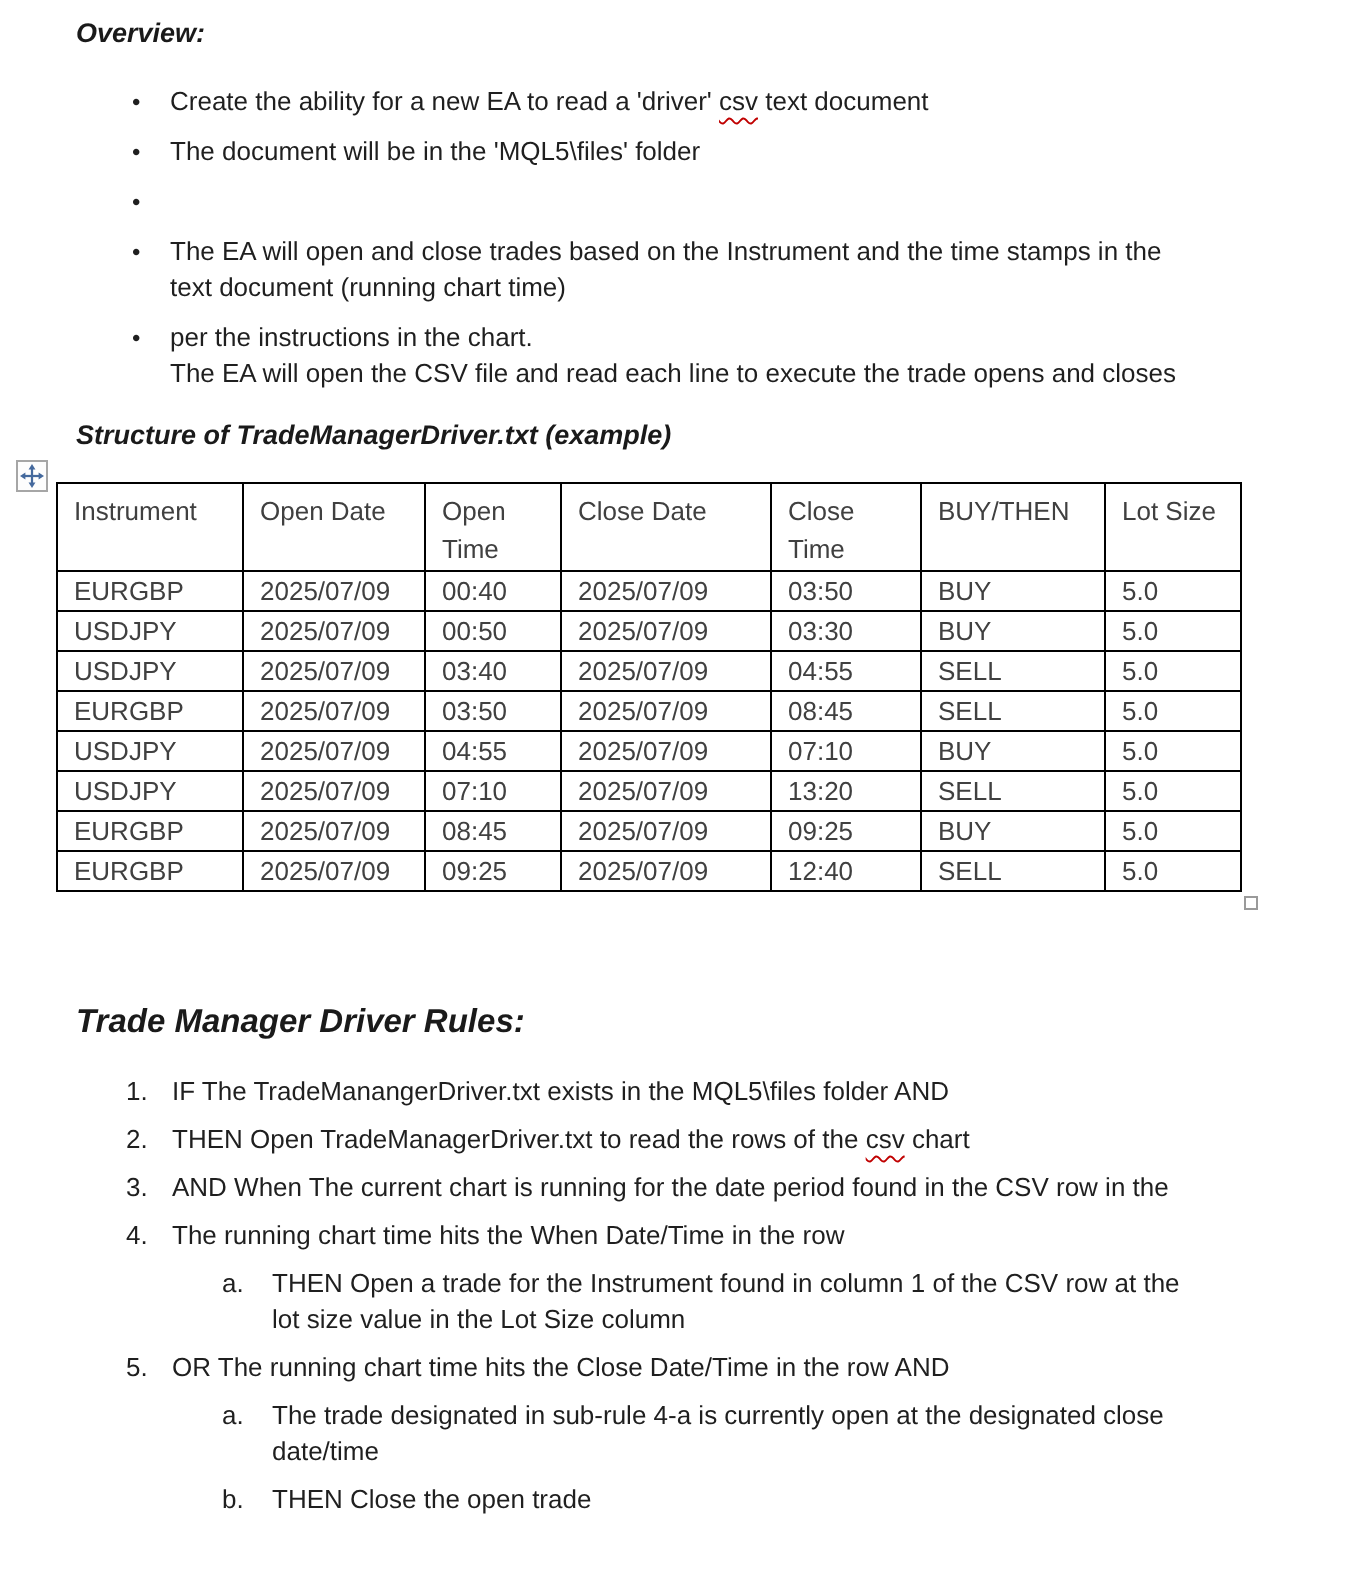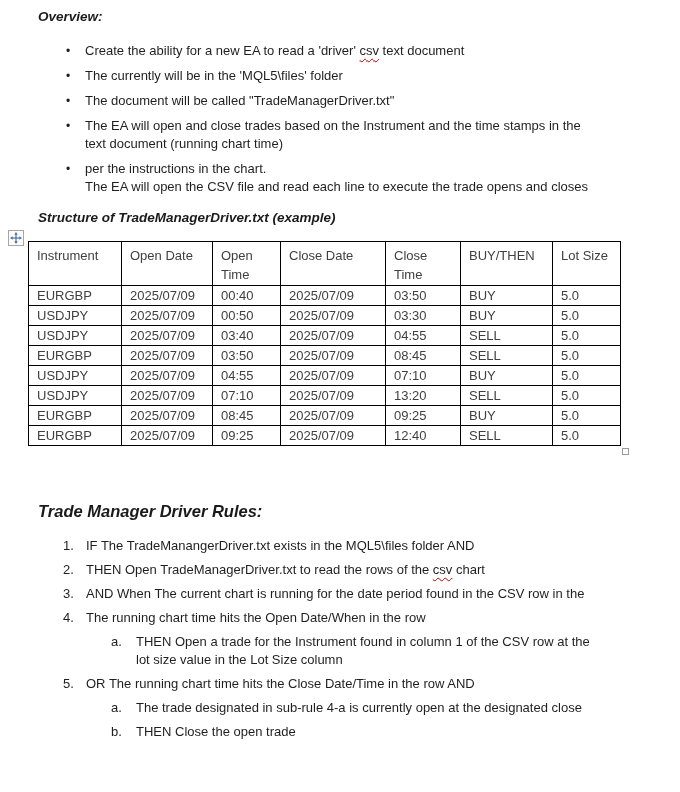--- a/index.html
+++ b/index.html
@@ -87,29 +87,26 @@
     <div class="b-item">
       <span class="b-marker">•</span>
       <div>
         <div class="line"><span>Create the ability for a new EA to read a 'driver' </span><span class="sq">csv</span><span> text document</span></div>
       </div>
     </div>
 
     <div class="b-item">
       <span class="b-marker">•</span>
       <div>
-        <div class="line">The currently will be in the 'MQL5\files' folder</div>
-      </div>
-    </div>
-
-    <div class="b-item">
-      <span class="b-marker">•</span>
-      <div>
-        <div class="line">The document will be called "TradeManagerDriver.txt"</div>
-      </div>
+        <div class="line">The document will be in the 'MQL5\files' folder</div>
+      </div>
+    </div>
+
+    <div class="b-item">
+      <span class="b-marker">•</span>
     </div>
 
     <div class="b-item">
       <span class="b-marker">•</span>
       <div>
         <div class="line">The EA will open and close trades based on the Instrument and the time stamps in the</div>
         <div class="line">text document (running chart time)</div>
       </div>
     </div>
 
@@ -261,21 +258,21 @@
     <div class="r-item">
       <span class="r-marker">3.</span>
       <div>
         <div class="line">AND When The current chart is running for the date period found in the CSV row in the</div>
       </div>
     </div>
 
     <div class="r-item">
       <span class="r-marker">4.</span>
       <div>
-        <div class="line">The running chart time hits the Open Date/When in the row</div>
+        <div class="line">The running chart time hits the When Date/Time in the row</div>
       </div>
     </div>
 
     <div class="r-item sub">
       <span class="r-marker">a.</span>
       <div>
         <div class="line">THEN Open a trade for the Instrument  found in column 1 of the CSV row at the</div>
         <div class="line">lot size value in the Lot Size column</div>
       </div>
     </div>
@@ -284,20 +281,21 @@
       <span class="r-marker">5.</span>
       <div>
         <div class="line">OR The running chart time hits the Close Date/Time in the row AND</div>
       </div>
     </div>
 
     <div class="r-item sub">
       <span class="r-marker">a.</span>
       <div>
         <div class="line">The trade designated in sub-rule 4-a is currently open at the designated close</div>
+        <div class="line">date/time</div>
       </div>
     </div>
 
     <div class="r-item sub">
       <span class="r-marker">b.</span>
       <div>
         <div class="line">THEN Close the open trade</div>
       </div>
     </div>
 

